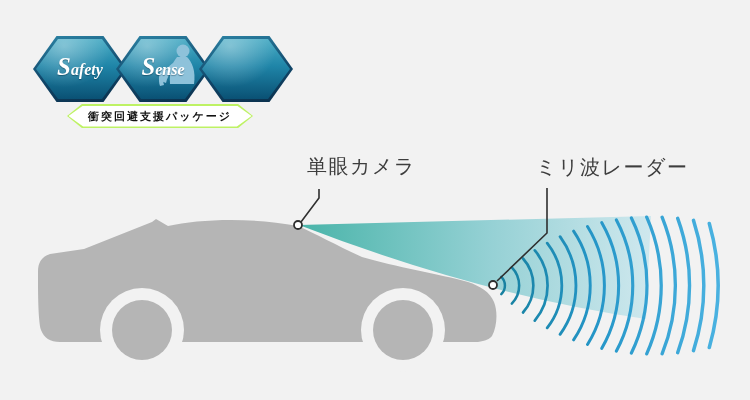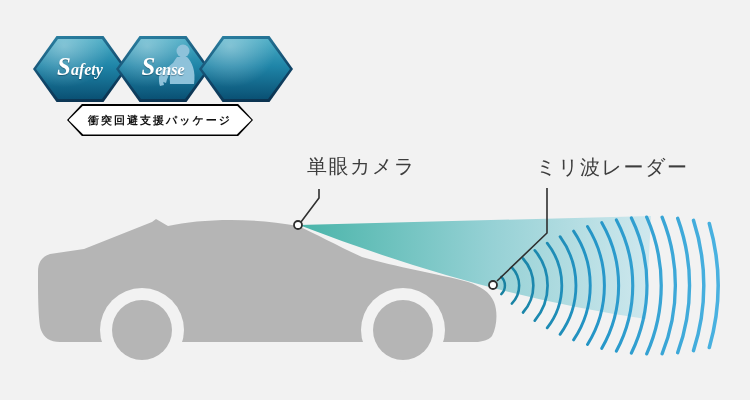--- a/index.html
+++ b/index.html
@@ -25,23 +25,23 @@
   }
   .hex-label{
     position:absolute; left:0; right:0; top:17px; z-index:3;
     text-align:center; color:#fff;
     font:italic bold 16px "Liberation Serif", serif;
     text-shadow:0 1px 1px rgba(0,40,60,.45);
   }
   .hex-label::first-letter{ font-size:1.55em; }
   .driver-svg{ position:absolute; right:8px; top:4px; z-index:2; }
   .ribbon{
-    position:absolute; left:67px; top:104px; width:186px; height:32px;
+    position:absolute; left:67px; top:104px; width:186px; height:24px;
     clip-path:polygon(0 50%,8% 0,92% 0,100% 50%,92% 100%,8% 100%);
-    background:#000000;
+    background:#bef264;
   }
   .ribbon-inner{
     position:absolute; inset:1.5px;
     clip-path:polygon(0 50%,8% 0,92% 0,100% 50%,92% 100%,8% 100%);
     background:#ffffff;
     display:flex; align-items:center; justify-content:center;
   }
   .ribbon-text{
     font-weight:bold; font-size:11px; color:#111; letter-spacing:2px;
     white-space:nowrap;

